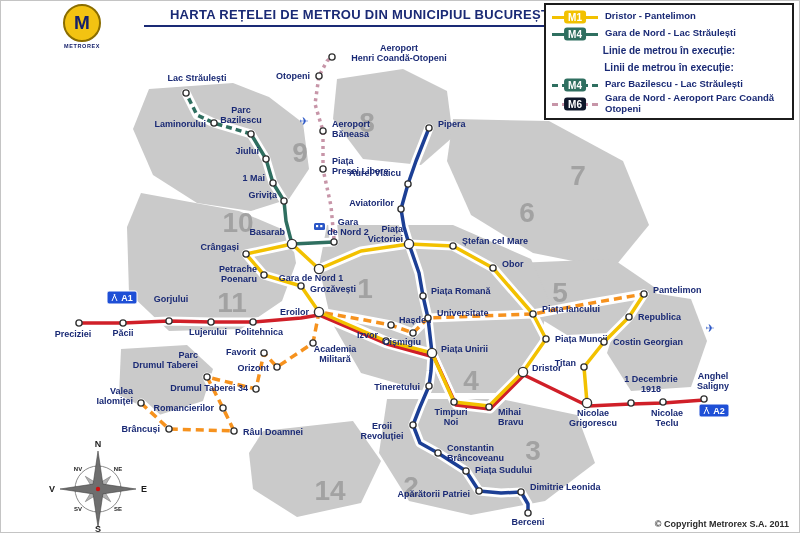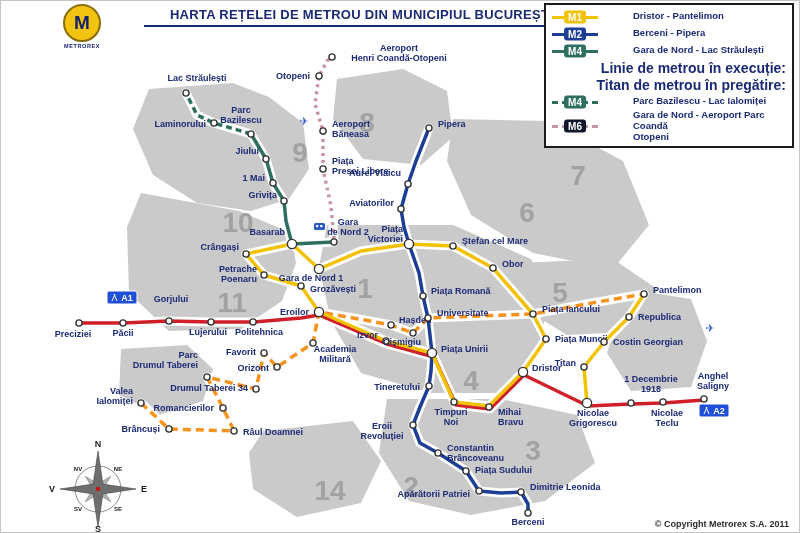--- a/index.html
+++ b/index.html
@@ -8,22 +8,22 @@
   .title{position:absolute;left:143px;top:6px;width:435px;text-align:center;
     font-size:13px;font-weight:bold;color:#1a2a75;letter-spacing:.3px;
     padding-bottom:3px;border-bottom:2px solid #1a2a75;z-index:4;}
   .legend{position:absolute;right:5px;top:2px;width:250px;background:#fff;border:2px solid #1c1c1c;
     padding:3px 6px;box-sizing:border-box;z-index:5;}
   .lg-row{display:flex;align-items:center;gap:7px;min-height:17px;}
   .lg-seg{position:relative;width:46px;height:12px;flex:none;}
   .lg-seg .bar{position:absolute;left:0;right:0;top:5px;height:3px;}
   .lg-badge{position:absolute;left:50%;top:50%;transform:translate(-50%,-50%);
     color:#fff;font-size:10px;font-weight:bold;padding:1px 4px;border-radius:3px;line-height:1.1;}
-  .lg-text{font-size:9.5px;font-weight:bold;color:#1a2a75;white-space:pre-line;line-height:1.15;margin-left:28px;}
-  .lg-header{width:100%;text-align:right;font-size:14px;font-weight:bold;color:#1a2a75;}
+  .lg-text{font-size:9.5px;font-weight:bold;color:#1a2a75;white-space:pre-line;line-height:1.15;}
+  .lg-header{width:100%;text-align:center;font-size:10px;font-weight:bold;color:#1a2a75;}
   .logo{position:absolute;left:58px;top:3px;width:46px;text-align:center;z-index:5;}
   .logo-circle{width:34px;height:34px;margin:0 auto;border-radius:50%;background:#f3c312;
     border:2px solid #8a6d00;display:flex;align-items:center;justify-content:center;
     font-weight:bold;font-size:19px;color:#15206b;}
   .logo-name{font-size:5.5px;font-weight:bold;color:#15206b;letter-spacing:.6px;margin-top:1px;}
   .copyright{position:absolute;right:10px;bottom:3px;font-size:9px;font-weight:bold;color:#2b2b2b;z-index:5;}
 </style>
 </head>
 <body>
 
@@ -237,44 +237,37 @@
     <div id="legend-rows">
         <div class="lg-row">
           <div class="lg-seg">
             <div class="bar" style="background: rgb(242, 193, 0);"></div>
             <span class="lg-badge" style="background: rgb(242, 193, 0);">M1</span>
           </div>
           <div class="lg-text">Dristor - Pantelimon</div>
         </div>
         <div class="lg-row">
           <div class="lg-seg">
-            <div class="bar" style="background: rgb(28, 63, 149);"></div>
-            <span class="lg-badge" style="background: rgb(28, 63, 149);">M2</span>
-          </div>
-          <div class="lg-text">Berceni - Pipera</div>
-        </div>
-        <div class="lg-row">
-          <div class="lg-seg">
             <div class="bar" style="background: rgb(47, 111, 96);"></div>
             <span class="lg-badge" style="background: rgb(47, 111, 96);">M4</span>
           </div>
           <div class="lg-text">Gara de Nord - Lac Străulești</div>
         </div>
         <div class="lg-row">
           <div class="lg-header">Linie de metrou în execuție:</div>
         </div>
         <div class="lg-row">
-          <div class="lg-header">Titan de metrou în pregătire:</div>
+          <div class="lg-header">Linii de metrou în execuție:</div>
         </div>
         <div class="lg-row">
           <div class="lg-seg">
             <div class="bar" style="background: repeating-linear-gradient(90deg, rgb(47, 111, 96) 0px, rgb(47, 111, 96) 6px, rgb(255, 255, 255) 6px, rgb(255, 255, 255) 10px);"></div>
             <span class="lg-badge" style="background: rgb(47, 111, 96);">M4</span>
           </div>
-          <div class="lg-text">Parc Bazilescu - Lac Ialomiței</div>
+          <div class="lg-text">Parc Bazilescu - Lac Străulești</div>
         </div>
         <div class="lg-row">
           <div class="lg-seg">
             <div class="bar" style="background: repeating-linear-gradient(90deg, rgb(199, 149, 168) 0px, rgb(199, 149, 168) 6px, rgb(255, 255, 255) 6px, rgb(255, 255, 255) 10px);"></div>
             <span class="lg-badge" style="background: #0f172a;">M6</span>
           </div>
           <div class="lg-text">Gara de Nord - Aeroport Parc Coandă
 Otopeni</div>
         </div>
       </div>

